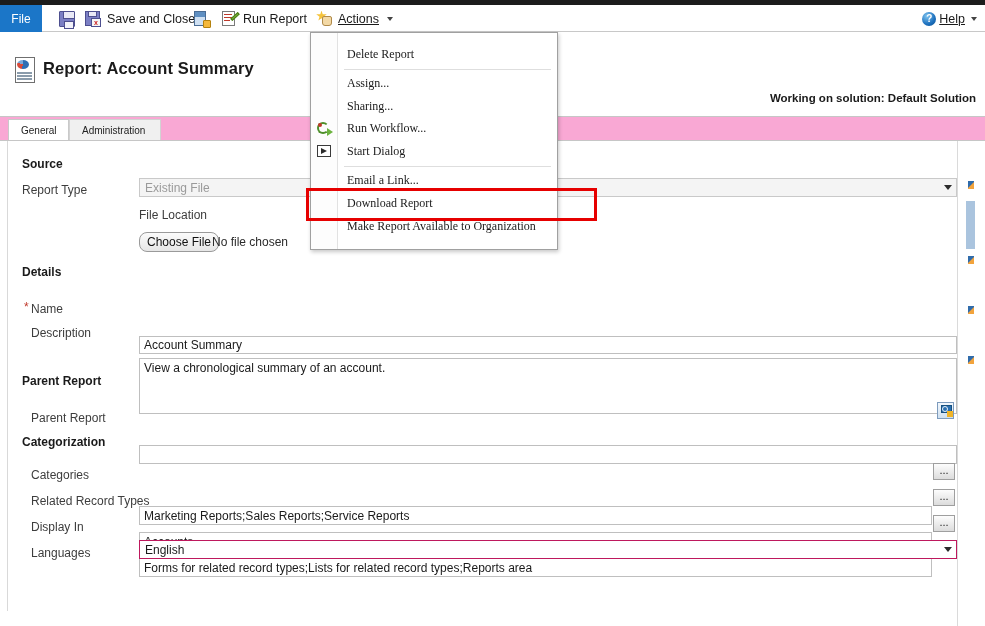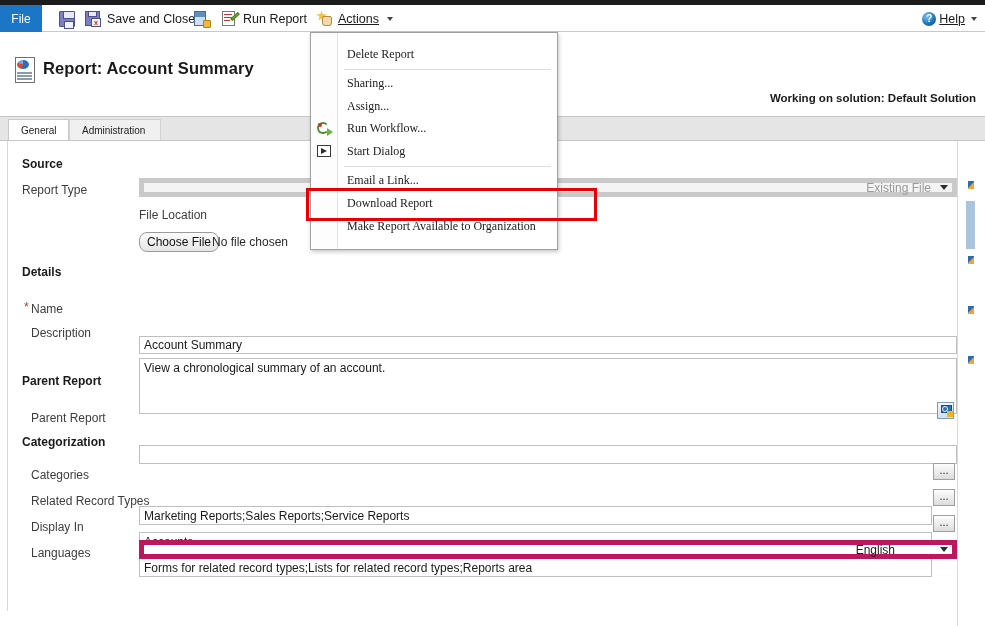--- a/index.html
+++ b/index.html
@@ -6,21 +6,21 @@
   * { box-sizing: border-box; }
   html, body {
     margin: 0; padding: 0;
     width: 985px; height: 626px;
     overflow: hidden;
     background: #ffffff;
     font-family: "Liberation Sans", sans-serif;
     font-size: 12px;
     color: #1a1a1a;
   }
-  #app { position: relative; width: 985px; height: 626px; background: #e5e5e5; }
+  #app { position: relative; width: 985px; height: 626px; background: #f9a8d4; }
 
   
   .top-strip {
     position: absolute; left: 0; top: 0; width: 985px; height: 5px;
     background: #1c1c1c;
   }
 
   
   .ribbon {
     position: absolute; left: 0; top: 5px; width: 985px; height: 27px;
@@ -132,22 +132,22 @@
   .field-label { position: absolute; font-size: 12px; color: #3d3d3d; white-space: nowrap; }
   .req-star { position: absolute; color: #c0392b; font-size: 12px; }
 
   .txt {
     position: absolute; background: #ffffff; border: 1px solid #bfbfbf;
     font-family: "Liberation Sans", sans-serif; font-size: 12px; color: #1a1a1a;
     padding: 2px 4px; outline: none; margin-top: 44px;
   }
 
   .selbox {
-    position: absolute; background: #fff; border: 5px solid #be185d;
-    display: flex; align-items: center; text-align: right;
+    position: absolute; background: #fff; border: 1px solid #be185d;
+    display: flex; align-items: center;
   }
   .selbox .val { flex: 1; padding: 0 5px; font-size: 12px; color: #1a1a1a; }
   .selbox .val.placeholder { color: #9a9a9a; }
   .selbox .arrow {
     width: 16px; height: 100%; display: flex; align-items: center; justify-content: center;
   }
   .selbox .arrow i {
     display:block; width:0; height:0; border-left:4px solid transparent; border-right:4px solid transparent;
     border-top:5px solid #2b2b2b;
   }
@@ -374,24 +374,24 @@
 
   <div class="menu">
     <div class="menu-gutter"></div>
 
     <div class="menu-item">
       <span>Delete Report</span>
     </div>
     <div class="menu-sep"></div>
 
     <div class="menu-item">
+      <span>Assign...</span>
+    </div>
+    <div class="menu-item">
       <span>Sharing...</span>
-    </div>
-    <div class="menu-item">
-      <span>Assign...</span>
     </div>
 
     <div class="menu-item">
       <span class="menu-icon ic-wf">
         <span class="ring"></span>
           <span class="dot"></span>
           <span class="tri"></span>
       </span>
       <span>Run Workflow...</span>
     </div>

